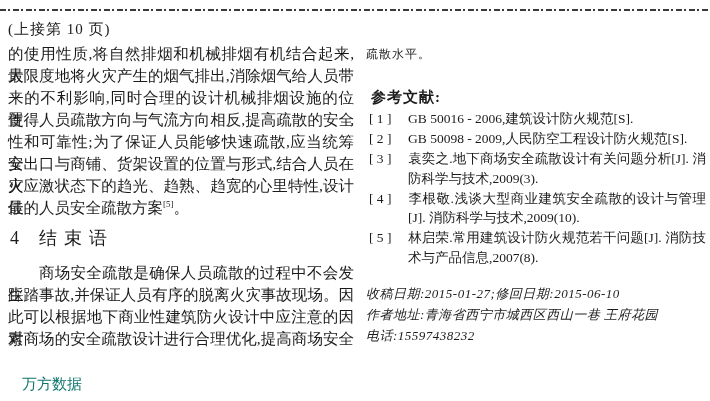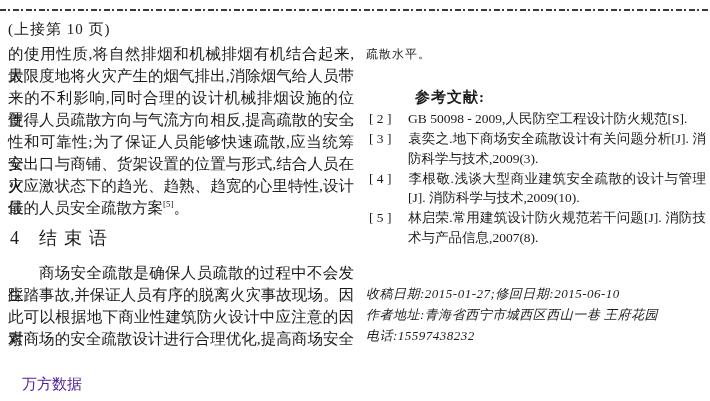--- a/index.html
+++ b/index.html
@@ -68,21 +68,20 @@
     top: 46px; left: 366px;
     font-size: 12px;
     letter-spacing: 1px;
   }
   .refhead {
     position: absolute;
     top: 88px; left: 371px;
     font-size: 15px;
     font-weight: bold;
     letter-spacing: 1px;
-    margin-left: 44px;
   }
   .refs {
     position: absolute;
     top: 109px; left: 369px;
     width: 337px;
     font-size: 13.5px;
   }
   .ref {
     padding-left: 39px;
     line-height: 19.5px;
@@ -100,21 +99,21 @@
     top: 283px; left: 366px;
     font-size: 13px;
     font-style: italic;
     letter-spacing: 0.5px;
   }
   .meta div { line-height: 21px; }
   .watermark {
     position: absolute;
     top: 375px; left: 22px;
     font-size: 15px;
-    color: #4c1d95;
+    color: #0f766e;
     font-family: "Liberation Sans", "DejaVu Sans", sans-serif;
   }
 </style>
 </head>
 <body>
 
 <div class="page">
 
   <div class="dashrule"></div>
 
@@ -140,20 +139,21 @@
     <div class="bline just">踩踏事故,并保证人员有序的脱离火灾事故现场。因</div>
     <div class="bline just">此可以根据地下商业性建筑防火设计中应注意的因素</div>
     <div class="bline just">对商场的安全疏散设计进行合理优化,提高商场安全</div>
   </div>
 
   <div class="carry">疏散水平。</div>
 
   <div class="refhead">参考文献:</div>
 
   <div class="refs">
+    <div class="ref"><span class="rlabel">[ 1 ]</span><span class="rtext">GB 50016 - 2006,建筑设计防火规范[S].</span></div>
     <div class="ref"><span class="rlabel">[ 2 ]</span><span class="rtext">GB 50098 - 2009,人民防空工程设计防火规范[S].</span></div>
     <div class="ref"><span class="rlabel">[ 3 ]</span><span class="rtext">袁奕之.地下商场安全疏散设计有关问题分析[J]. 消防科学与技术,2009(3).</span></div>
     <div class="ref"><span class="rlabel">[ 4 ]</span><span class="rtext">李根敬.浅谈大型商业建筑安全疏散的设计与管理[J]. 消防科学与技术,2009(10).</span></div>
     <div class="ref"><span class="rlabel">[ 5 ]</span><span class="rtext">林启荣.常用建筑设计防火规范若干问题[J]. 消防技术与产品信息,2007(8).</span></div>
   </div>
 
   <div class="meta">
     <div>收稿日期:2015-01-27;修回日期:2015-06-10</div>
     <div>作者地址:青海省西宁市城西区西山一巷 王府花园</div>
     <div>电话:15597438232</div>

